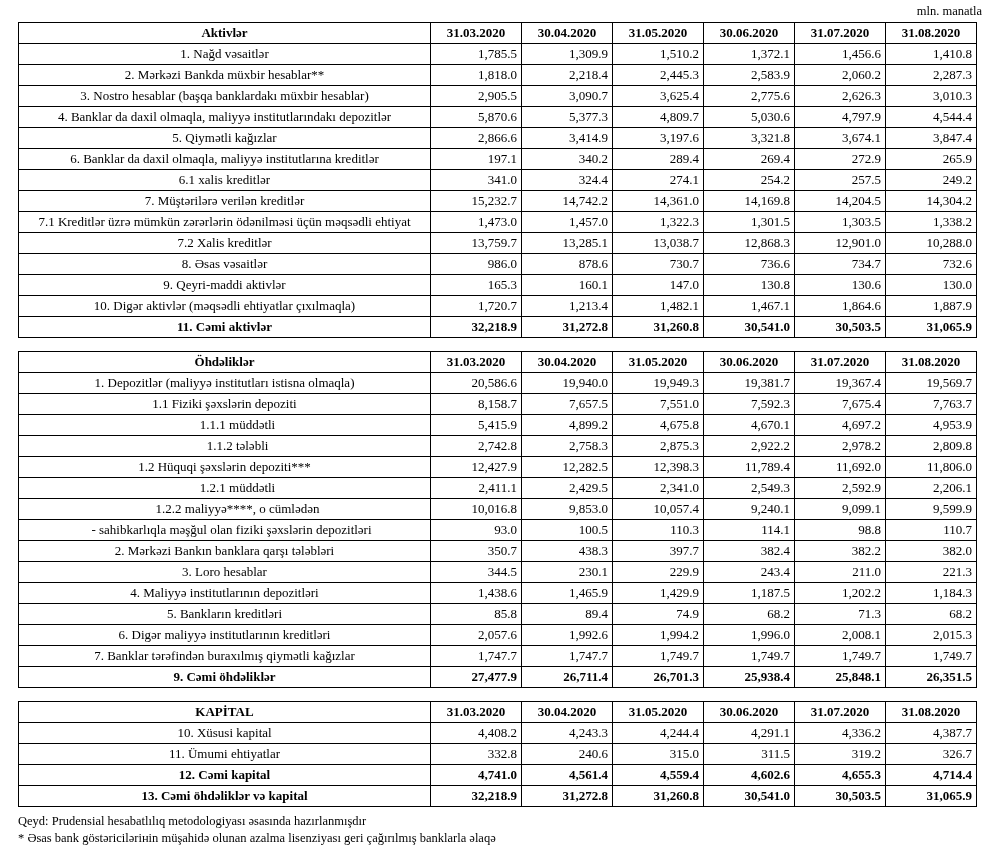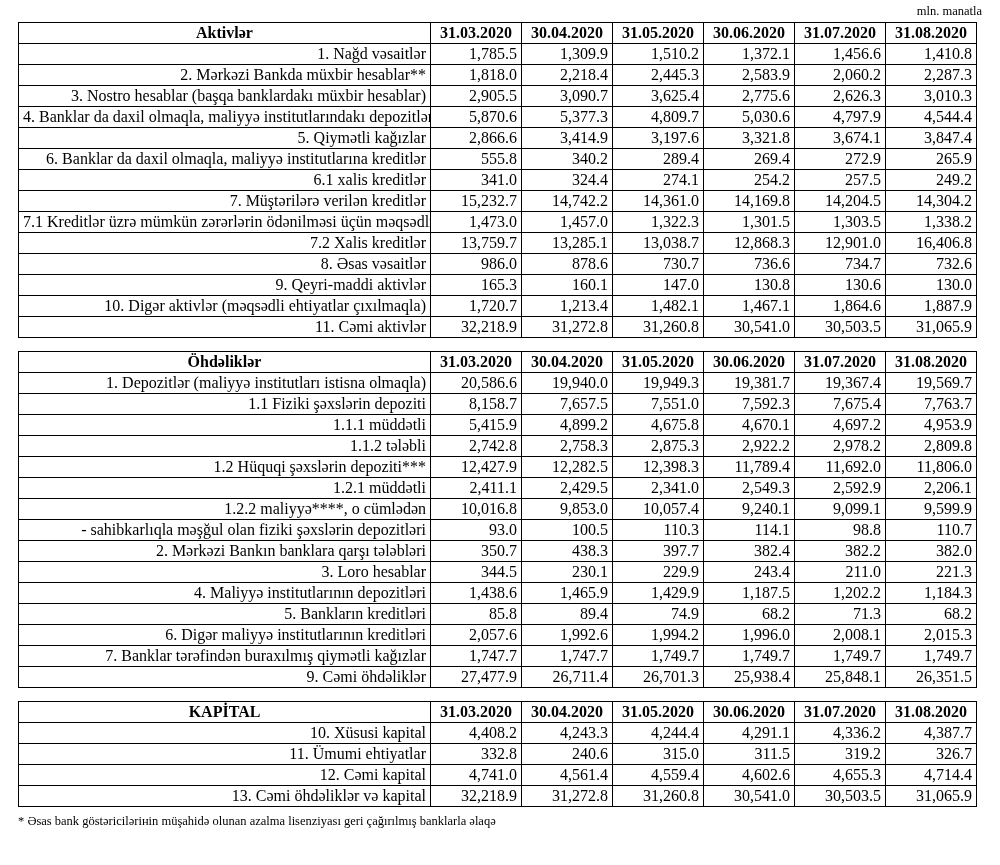--- a/index.html
+++ b/index.html
@@ -25,41 +25,41 @@
     text-align: right;
     font-size: 12.5px;
     padding: 4px 18px 3px 4px;
     font-family: "Liberation Serif", serif;
   }
   table.fin {
     border-collapse: collapse;
     table-layout: fixed;
     width: 842px;
     margin: 0 0 0 18px;
-    font-size: 16px;
+    font-size: 13px;
   }
   table.fin td, table.fin th {
     border: 1px solid #000000;
     padding: 1px 4px 2px 4px;
     height: 17px;
     line-height: 15px;
     vertical-align: middle;
     font-weight: normal;
     white-space: nowrap;
     overflow: hidden;
   }
   table.fin thead th {
     text-align: center;
     font-weight: bold;
   }
   .col-label { width: 412px; text-align: left; }
   .col-num { width: 91px; text-align: right; }
   td.num { text-align: right; }
-  td.label { text-align: right; }
-  tr.total td { font-weight: normal; margin-top: 28px; }
+  td.label { text-align: center; }
+  tr.total td { font-weight: bold; margin-top: 28px; }
   .indent1 { padding-left: 18px !important; }
   .indent2 { padding-left: 30px !important; }
   .spacer { height: 13px; }
   .footnotes {
     margin: 6px 0 0 18px;
     font-size: 12.5px;
     line-height: 15px;
     font-family: "Liberation Serif", serif;
   }
   .footnotes div {
@@ -137,21 +137,21 @@
           <td class="label">5. Qiymətli kağızlar</td>
           <td class="num">2,866.6</td>
           <td class="num">3,414.9</td>
           <td class="num">3,197.6</td>
           <td class="num">3,321.8</td>
           <td class="num">3,674.1</td>
           <td class="num">3,847.4</td>
         </tr>
       <tr>
           <td class="label">6. Banklar da daxil olmaqla, maliyyə institutlarına kreditlər</td>
-          <td class="num">555.8</td>
+          <td class="num">197.1</td>
           <td class="num">340.2</td>
           <td class="num">289.4</td>
           <td class="num">269.4</td>
           <td class="num">272.9</td>
           <td class="num">265.9</td>
         </tr>
       <tr>
           <td class="label">6.1 xalis kreditlər</td>
           <td class="num">341.0</td>
           <td class="num">324.4</td>
@@ -178,21 +178,21 @@
           <td class="num">1,303.5</td>
           <td class="num">1,338.2</td>
         </tr>
       <tr>
           <td class="label">7.2 Xalis kreditlər</td>
           <td class="num">13,759.7</td>
           <td class="num">13,285.1</td>
           <td class="num">13,038.7</td>
           <td class="num">12,868.3</td>
           <td class="num">12,901.0</td>
-          <td class="num">16,406.8</td>
+          <td class="num">10,288.0</td>
         </tr>
       <tr>
           <td class="label">8.  Əsas vəsaitlər</td>
           <td class="num">986.0</td>
           <td class="num">878.6</td>
           <td class="num">730.7</td>
           <td class="num">736.6</td>
           <td class="num">734.7</td>
           <td class="num">732.6</td>
         </tr>
@@ -445,17 +445,18 @@
           <td class="num">31,272.8</td>
           <td class="num">31,260.8</td>
           <td class="num">30,541.0</td>
           <td class="num">30,503.5</td>
           <td class="num">31,065.9</td>
         </tr>
     </tbody>
   </table>
 
   <div class="footnotes">
+    <div>Qeyd: Prudensial hesabatlılıq metodologiyası əsasında hazırlanmışdır</div>
     <div>* Əsas bank göstəriciləriнin müşahidə olunan azalma lisenziyası geri çağırılmış banklarla əlaqə</div>
 
   </div>
 
 </div>
 
 </body></html>

